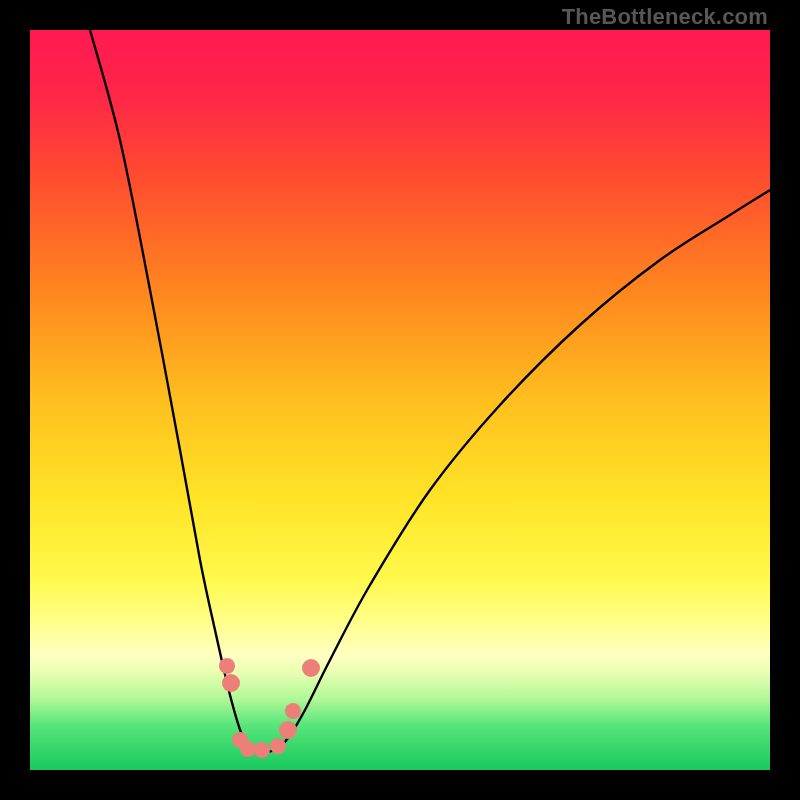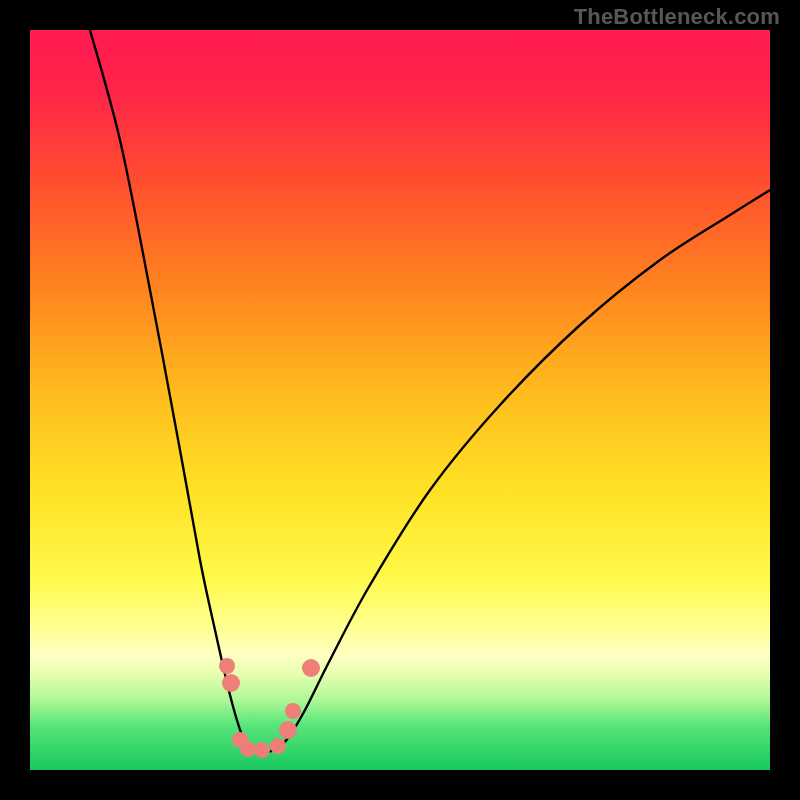--- a/index.html
+++ b/index.html
@@ -28,21 +28,21 @@
   }
   .gradient {
     position: absolute;
     left: 0; top: 0;
     width: 100%;
     height: 100%;
   }
   .watermark {
     position: absolute;
     top: 4px;
-    right: 20px;
+    right: 32px;
     font-family: Arial, Helvetica, sans-serif;
     font-size: 22px;
     font-weight: 600;
     color: #575757;
     letter-spacing: 0.2px;
     user-select: none;
   }
   svg.curves {
     position: absolute;
     left: 0; top: 0;

